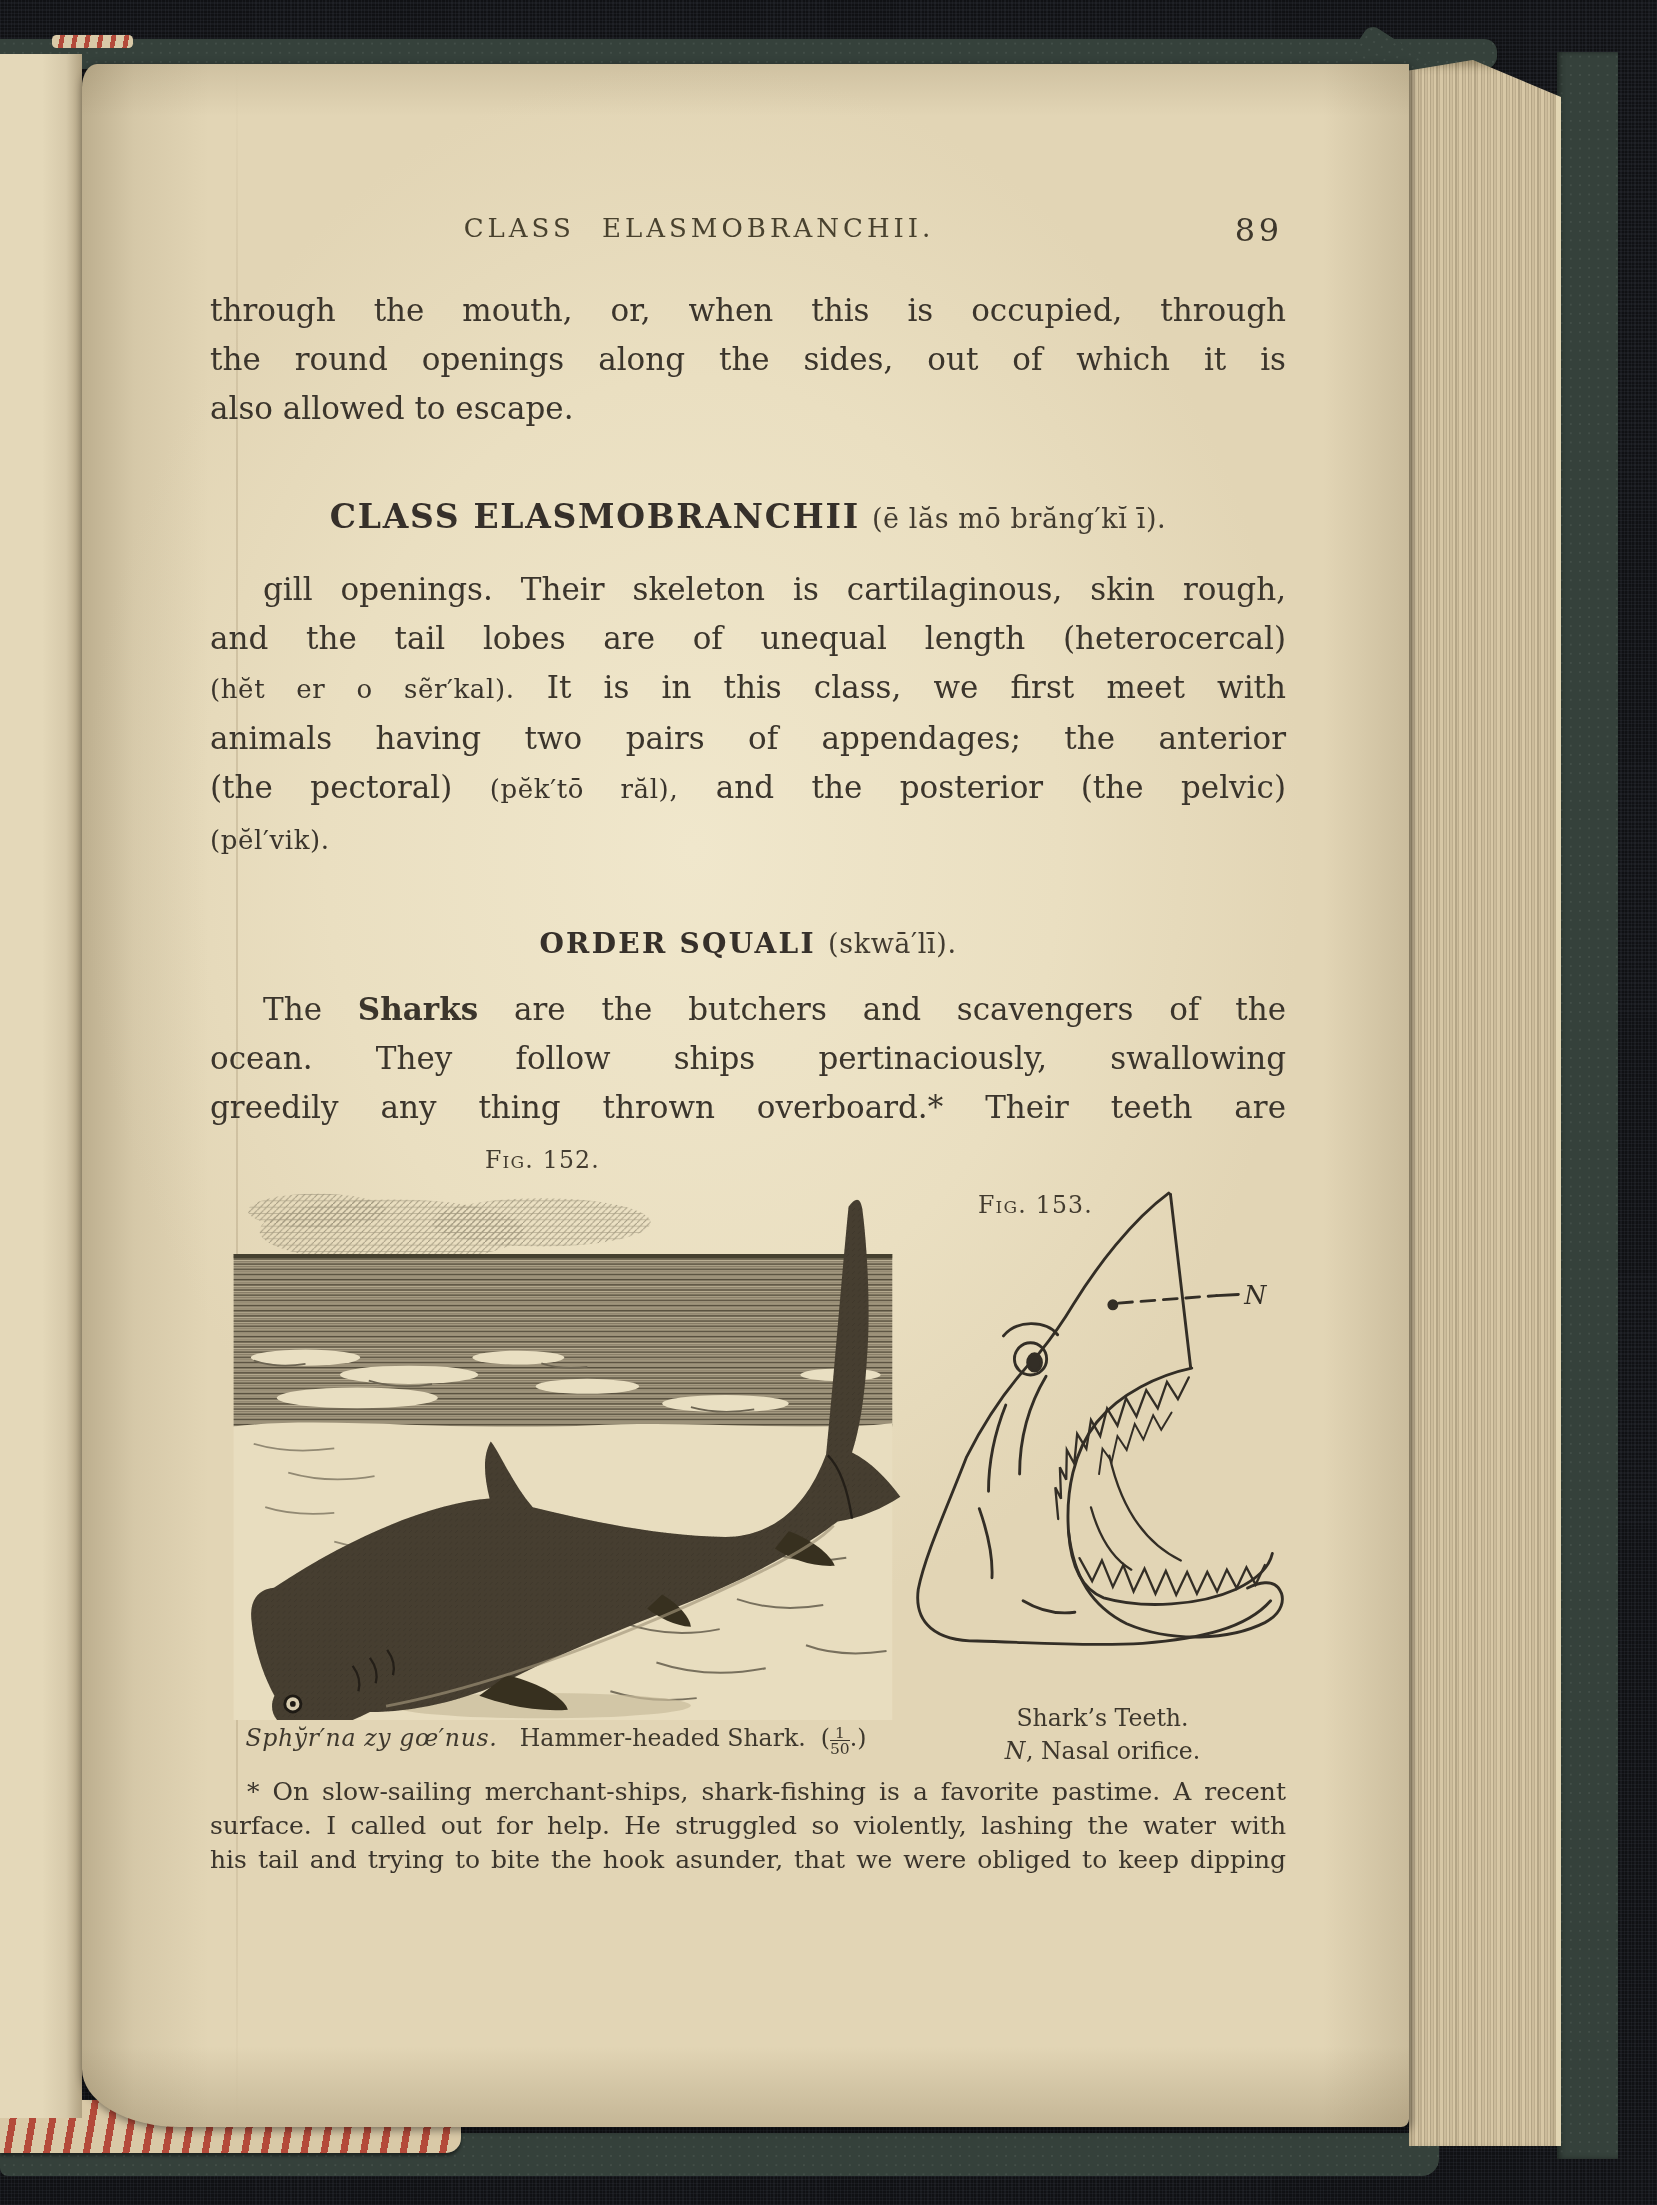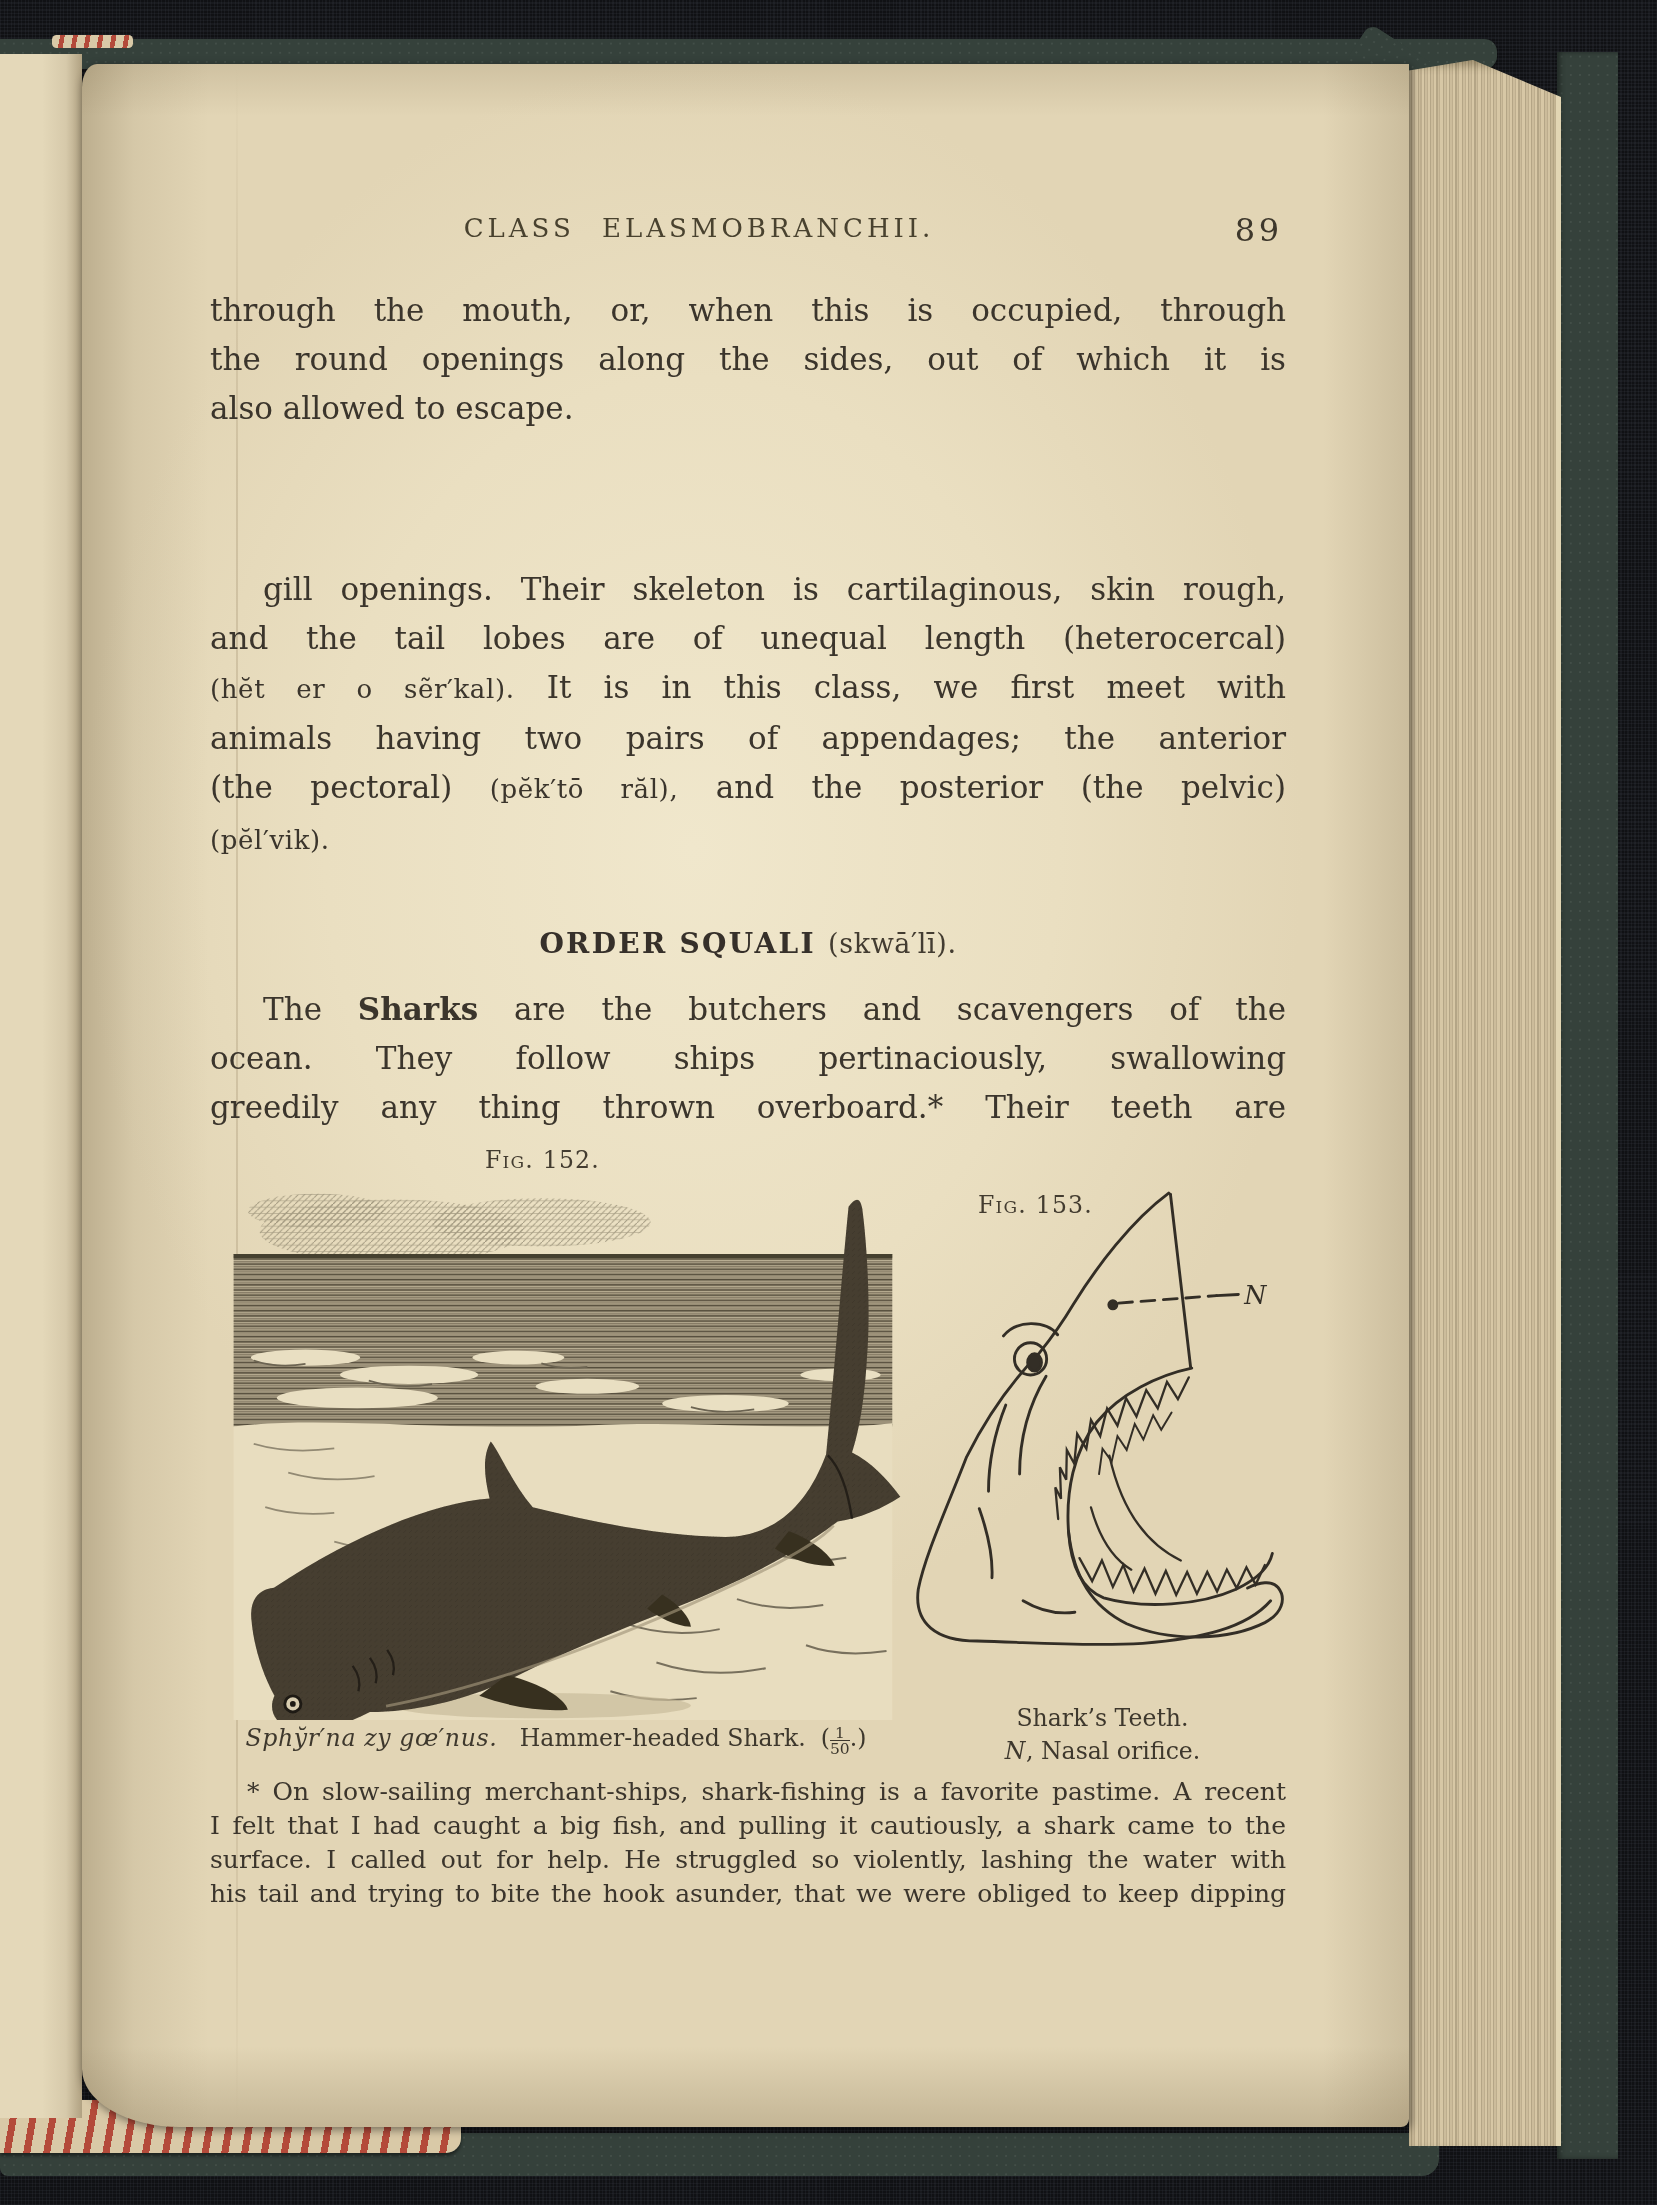--- a/index.html
+++ b/index.html
@@ -99,20 +99,24 @@
       <span class="title">CLASS ELASMOBRANCHII.</span>
       <span class="folio">89</span>
     </div>
 
     <div class="para last-short" style="top:222px;">
         <div class="line">through the mouth, or, when this is occupied, through</div>
         <div class="line">the round openings along the sides, out of which it is</div>
         <div class="line">also allowed to escape.</div>
       </div>
 
+    <div class="heading" style="top:433px;">
+      <span class="h-title">CLASS ELASMOBRANCHII</span>
+      <span class="h-pron">&nbsp;<span>(ē lăs mō brăng′kĭ ī).</span></span>
+    </div>
 
     <div class="para indent last-short" style="top:501px;">
         <div class="line">gill openings.  Their skeleton is cartilaginous, skin rough,</div>
         <div class="line">and the tail lobes are of unequal length (heterocercal)</div>
         <div class="line"><span class="pron">(hĕt er o sẽr′kal).</span>  It is in this class, we first meet with</div>
         <div class="line">animals having two pairs of appendages; the anterior</div>
         <div class="line">(the pectoral) <span class="pron">(pĕk′tō răl),</span> and the posterior (the pelvic)</div>
         <div class="line"><span class="pron">(pĕl′vik).</span></div>
       </div>
 
@@ -267,19 +271,18 @@
       <span>&nbsp;<span>(</span><span class="frac"><span class="num">1</span><span class="den">50</span></span><span>.)</span></span>
     </div>
 
     <div class="caption cap-center" style="left:842px;top:1638px;width:357px;line-height:33px;">
       <div>Shark’s Teeth.</div>
       <div><span class="species">N</span><span>, Nasal orifice.</span></div>
     </div>
 
     <div class="para fn" style="top:1711px;">
         <div class="line">* On slow-sailing merchant-ships, shark-fishing is a favorite pastime.  A recent</div>
-        <div class="line">I felt that I had caught a big fish, and pulling it cautiously, a shark came to the</div>
         <div class="line">surface.  I called out for help.  He struggled so violently, lashing the water with</div>
         <div class="line">his tail and trying to bite the hook asunder, that we were obliged to keep dipping</div>
       </div>
   </div>
 </div>
 
 
 </body></html>

